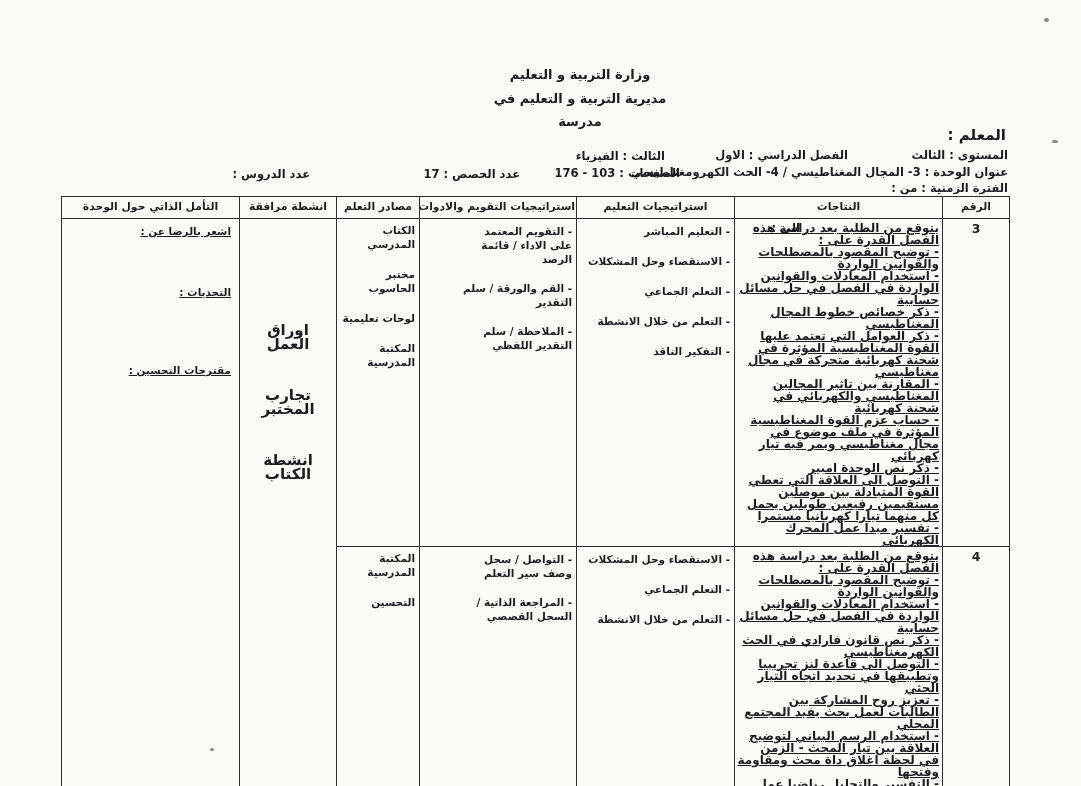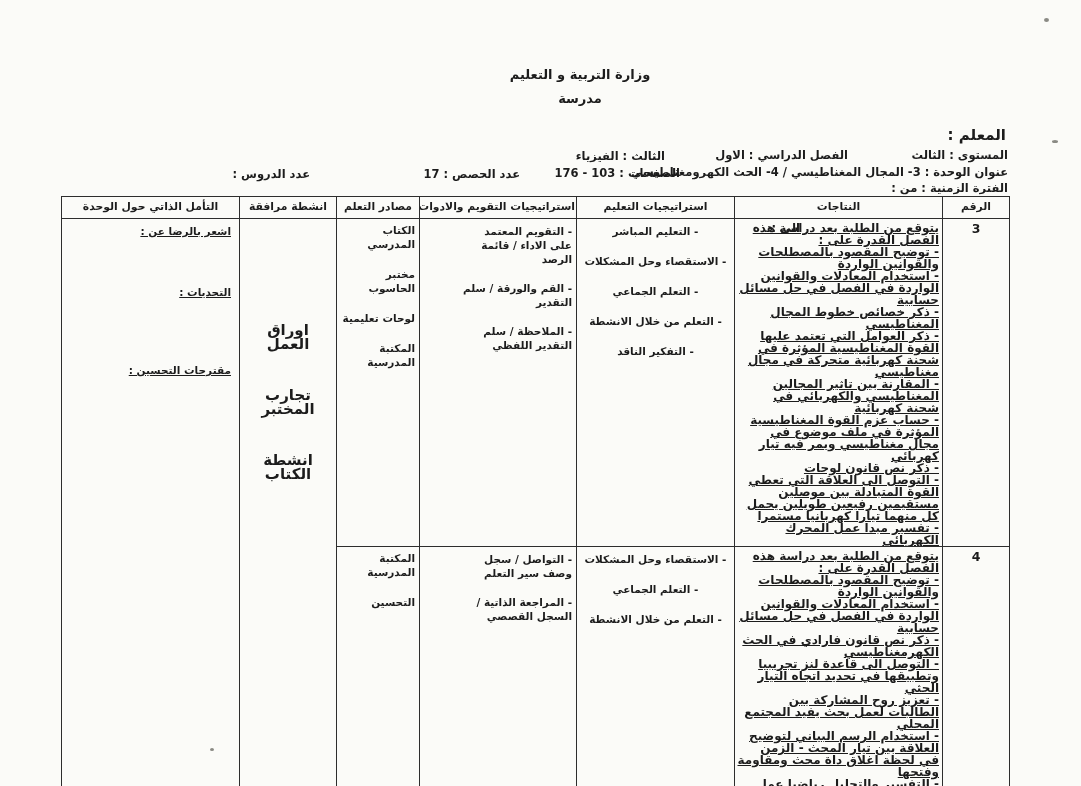--- a/index.html
+++ b/index.html
@@ -35,37 +35,38 @@
     padding:2px 4px;text-align:right;
   }
   .plan th{font-size:10.8px;text-align:center;padding:3px 1px;height:15px;overflow:hidden;white-space:nowrap;}
   .plan td{font-size:10.5px;line-height:14px;}
   tr.r3 > td{height:230px;}
   tr.r4 > td{height:173px;}
   td.num{text-align:center;font-size:12.5px;padding-top:3px;}
   td.outc{font-size:12px;line-height:12px;padding:3px 3px 0 2px;overflow:hidden;text-decoration:underline;}
   td.outc .itm{margin:0;}
   td.teach{padding-top:5px;}
-  td.teach .itm{margin-bottom:16px;text-align:center;}
+  td.teach .itm{margin-bottom:16px;}
   td.assess{padding-top:5px;}
   td.assess .itm{margin-bottom:15px;margin-left:36px;}
   td.res{padding-top:4px;}
   td.res .itm{margin-bottom:16px;}
   td.acts{text-align:center;padding-top:104px;font-size:15px;}
   td.acts .itm{margin-bottom:37px;}
   td.refl{padding:5px 8px;text-decoration:underline;}
   td.refl .itm{margin-bottom:47px;}
   td.refl .itm:nth-child(2){margin-bottom:64px;}
   .speck{position:absolute;background:#8a8a84;border-radius:50%;}
 </style>
 </head>
 <body>
 
 <div class="letterhead">
   <div>وزارة التربية و التعليم</div>
+  <div>مديرية التربية و التعليم في</div>
   <div>مدرسة</div>
 </div>
 
 <div class="teacher">المعلم :</div>
 <div class="meta m-level">المستوى : الثالث</div>
 <div class="meta m-sem">الفصل الدراسي : الاول</div>
 <div class="meta m-subj">الثالث : الفيزياء</div>
 <div class="meta m-unit">عنوان الوحدة : 3- المجال المغناطيسي / 4- الحث الكهرومغناطيسي</div>
 <div class="meta m-pages">الصفحات : 103 - 176</div>
 <div class="meta m-periods">عدد الحصص : 17</div>
@@ -96,21 +97,21 @@
   <tr class="r3">
     <td class="num">3</td>
     <td class="outc">
           <div class="itm">يتوقع من الطلبة بعد دراسة هذه الفصل القدرة على :</div>
           <div class="itm">- توضيح المقصود بالمصطلحات والقوانين الواردة</div>
           <div class="itm">- استخدام المعادلات والقوانين الواردة في الفصل في حل مسائل حسابية</div>
           <div class="itm">- ذكر خصائص خطوط المجال المغناطيسي</div>
           <div class="itm">- ذكر العوامل التي تعتمد عليها القوة المغناطيسية المؤثرة في شحنة كهربائية متحركة في مجال مغناطيسي</div>
           <div class="itm">- المقارنة بين تاثير المجالين المغناطيسي والكهربائي في شحنة كهربائية</div>
           <div class="itm">- حساب عزم القوة المغناطيسية المؤثرة في ملف موضوع في مجال مغناطيسي ويمر فيه تيار كهربائي</div>
-          <div class="itm">- ذكر نص قانون لوحات</div>
+          <div class="itm">- ذكر نص الوحدة امبير</div>
           <div class="itm">- التوصل الى العلاقة التي تعطي القوة المتبادلة بين موصلين مستقيمين رفيعين طويلين يحمل كل منهما تيارا كهربانيا مستمرا</div>
           <div class="itm">- تفسير مبدا عمل المحرك الكهربائي</div>
         </td>
     <td class="teach">
           <div class="itm">- التعليم المباشر</div>
           <div class="itm">- الاستقصاء وحل المشكلات</div>
           <div class="itm">- التعلم الجماعي</div>
           <div class="itm">- التعلم من خلال الانشطة</div>
           <div class="itm">- التفكير الناقد</div>
         </td>

